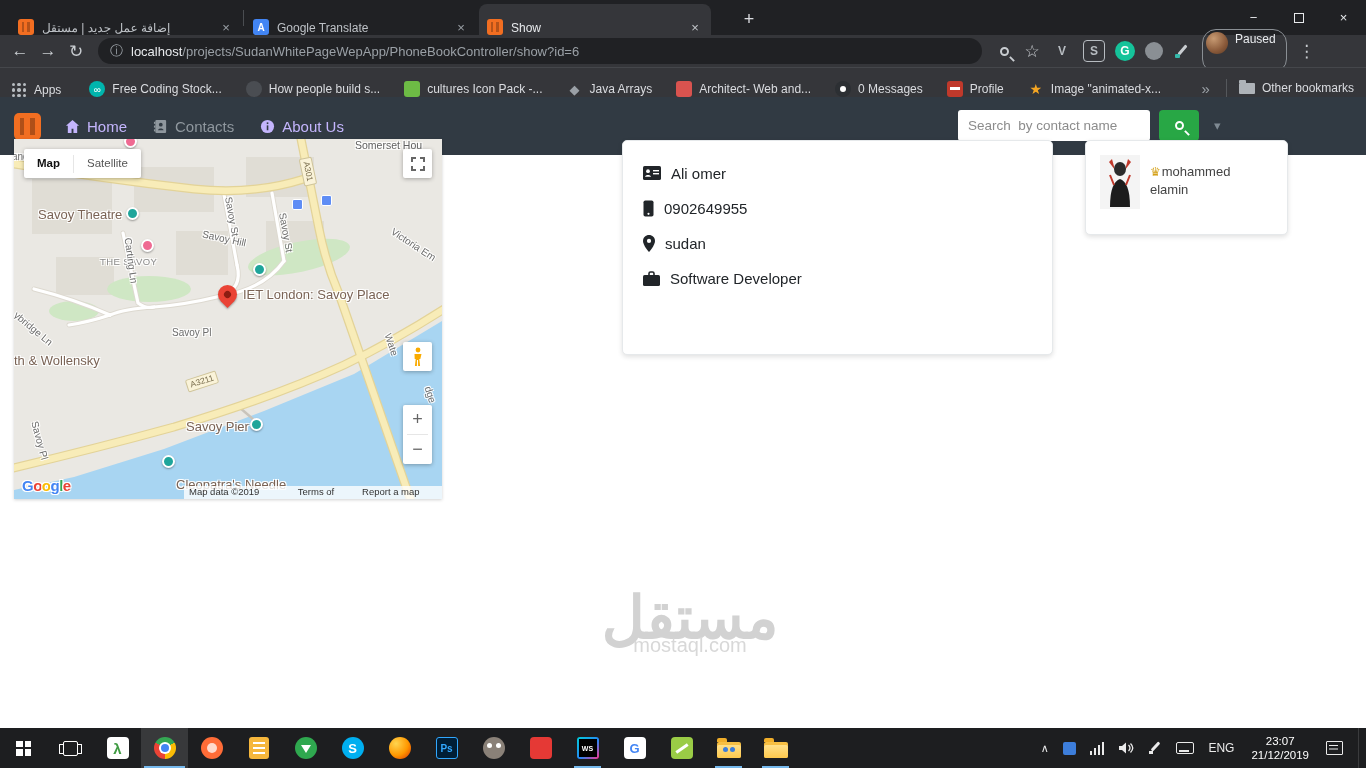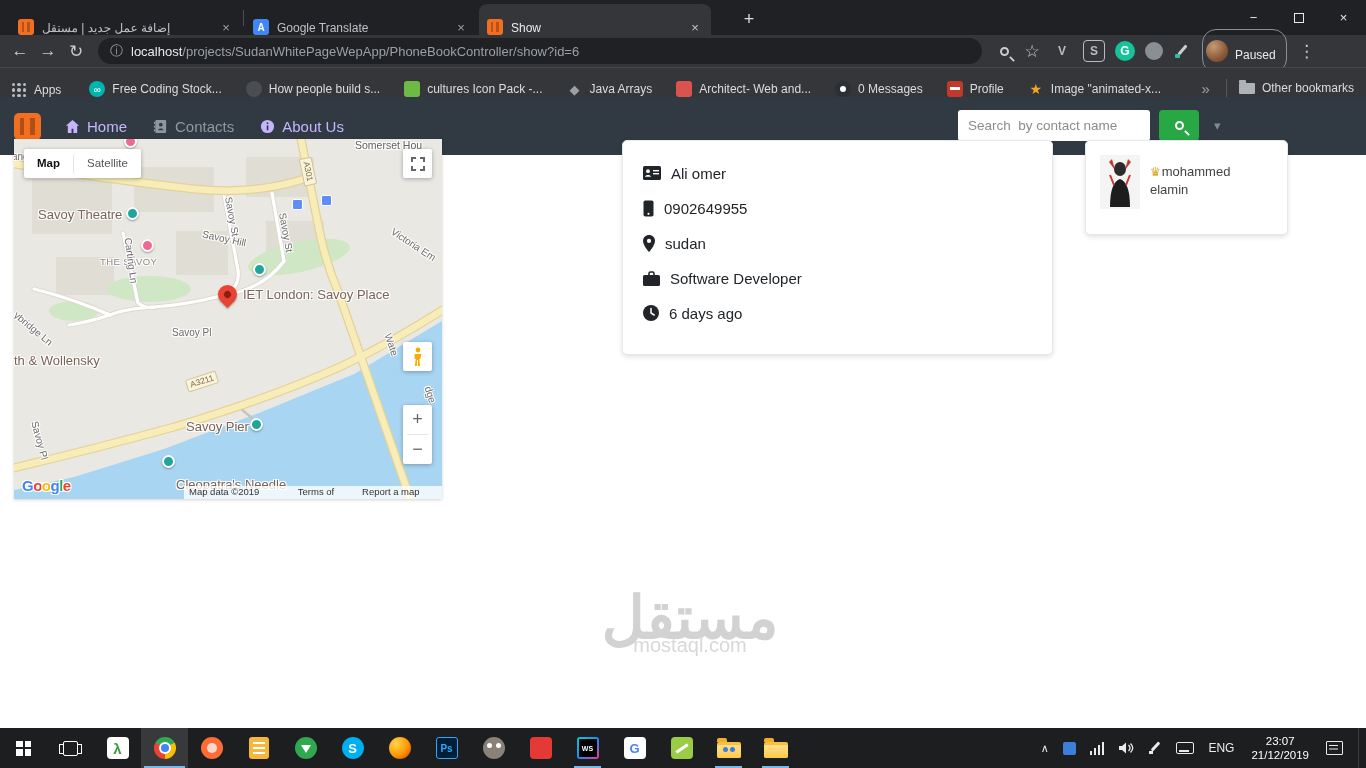--- a/index.html
+++ b/index.html
@@ -31,21 +31,21 @@
   .url-host{color:#e8eaed}
   .url-path{color:#9aa0a6}
   .lens{position:relative;width:9px;height:9px;border:2px solid #c9cdd1;border-radius:50%}
   .lens::after{content:"";position:absolute;width:6px;height:2px;background:#c9cdd1;transform:rotate(45deg);left:7px;top:9px}
   .ext{width:22px;height:22px;display:flex;align-items:center;justify-content:center;margin:0 5px;border-radius:4px;font-size:12px;font-weight:bold;color:#b7bcc1;flex:0 0 auto}
   .ext-g{background:#15c39a;border-radius:50%;color:#fff;width:20px;height:20px}
   .ext-circle{background:#8a8f94;border-radius:50%;width:18px;height:18px}
   .ext-pen{position:relative;width:18px;height:18px}
   .ext-pen::before{content:"";position:absolute;left:8px;top:2px;width:3px;height:12px;background:#c9cdd1;transform:rotate(40deg);border-radius:1px}
   .ext-pen::after{content:"";position:absolute;left:2px;top:12px;width:5px;height:4px;background:#35b9ab;border-radius:1px}
-  .profilepill{height:44px;display:flex;align-items:flex-end;border:1px solid #8a8f94;border-radius:14px;padding:2px 10px 10px 3px;margin:0 6px;flex:0 0 auto}
+  .profilepill{height:44px;display:flex;align-items:flex-start;border:1px solid #8a8f94;border-radius:14px;padding:2px 10px 10px 3px;margin:0 6px;flex:0 0 auto}
   .avatar{width:22px;height:22px;border-radius:50%;background:radial-gradient(circle at 35% 30%,#c79a72,#8a5a3a 60%,#5c3a24);margin-right:7px}
   .pilltext{color:#e8eaed;font-size:12px}
 
   
   .bookmarks{position:absolute;left:0;top:67px;width:1366px;height:30px;background:#35363a;border-top:1px solid #45474b;display:flex;align-items:flex-end;padding:0 12px;font-size:12px;color:#dadce0}
   .appsgrid{width:14px;height:14px;display:grid;grid-template-columns:repeat(3,1fr);gap:2px;margin-right:8px}
   .appsgrid i{background:#b7bcc1;border-radius:50%}
   .bm{display:flex;align-items:center;margin-right:24px;white-space:nowrap}
   .bm-ico{width:16px;height:16px;margin-right:7px;display:flex;align-items:center;justify-content:center;font-size:11px;border-radius:3px;color:#fff}
   .bi0{background:#00b5ad;border-radius:50%;font-size:10px}
@@ -461,27 +461,20 @@
           </svg>
         <span>sudan</span>
       </div>
       <div class="crow">
         <svg width="17" height="15" viewBox="0 0 17 15">
             <rect x="0" y="4" width="17" height="11" rx="1.6" fill="#212529"></rect>
             <path d="M6 4V2.5A1.5 1.5 0 0 1 7.5 1h2A1.5 1.5 0 0 1 11 2.5V4" stroke="#212529" stroke-width="1.6" fill="none"></path>
           </svg>
         <span>Software Developer</span>
       </div>
-      <div class="crow">
-        <svg width="16" height="16" viewBox="0 0 16 16">
-            <circle cx="8" cy="8" r="8" fill="#212529"></circle>
-            <path d="M8 3.5V8l3.2 2" stroke="#fff" stroke-width="1.5" fill="none" stroke-linecap="round"></path>
-          </svg>
-        <span>6 days ago</span>
-      </div>
     </div>
 
     <div class="relatedcard">
       <svg class="rel-img" viewBox="0 0 40 54">
         <rect width="40" height="54" fill="#f4f4f4"></rect>
         <path d="M9 7 L15 15 L12 4 Z" fill="#c0392b"></path>
         <path d="M31 7 L25 15 L28 4 Z" fill="#c0392b"></path>
         <ellipse cx="20" cy="14" rx="6" ry="7" fill="#2b2b2b"></ellipse>
         <path d="M10 52 C10 34 14 26 20 24 C26 26 30 34 30 52 Z" fill="#1d1d1d"></path>
         <path d="M14 30 L10 20 M26 30 L30 20" stroke="#c0392b" stroke-width="2"></path>

